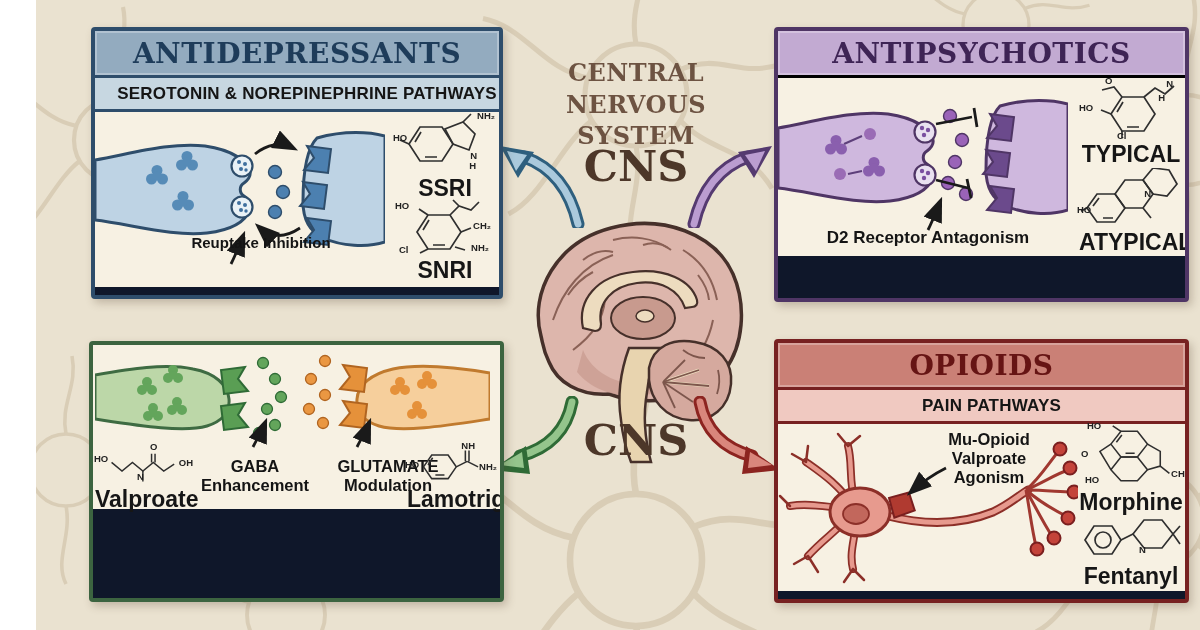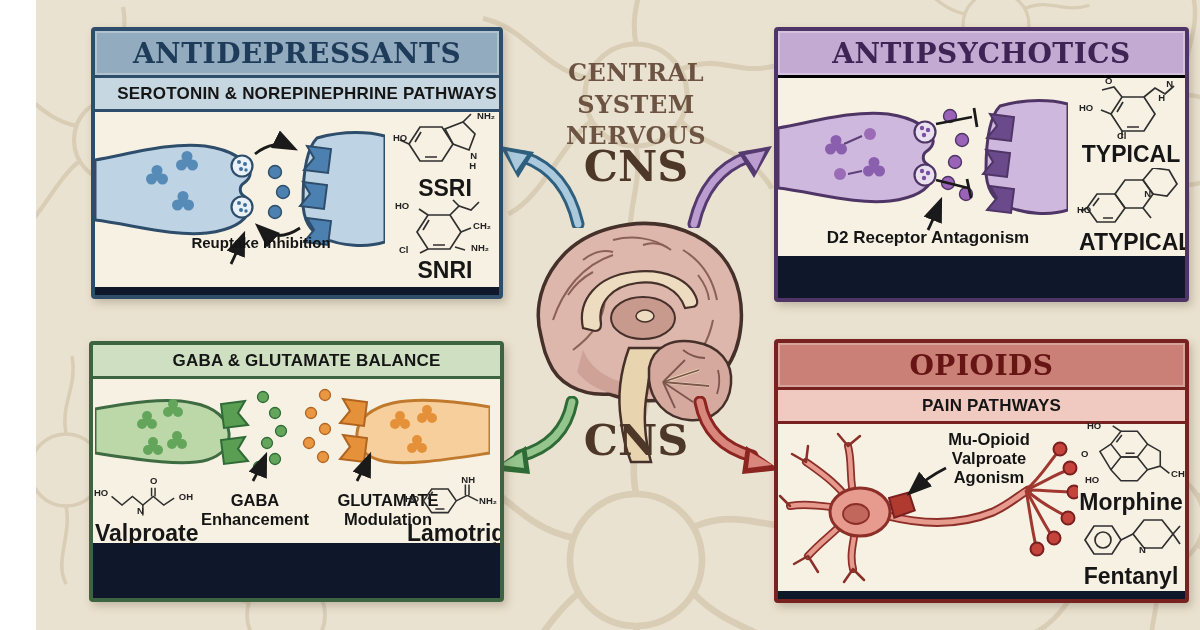--- a/index.html
+++ b/index.html
@@ -77,22 +77,22 @@
       <use href="#neurodood" transform="translate(600,560) scale(2.2)"></use>
       <use href="#neurodood" transform="translate(250,615) scale(1.3)"></use>
       <use href="#neurodood" transform="translate(1120,520) scale(1.6)"></use>
       <use href="#neurodood" transform="translate(30,470) scale(1.2)"></use>
       <use href="#neurodood" transform="translate(960,25) scale(1.1)"></use>
     </g>
   </svg>
 
   <div class="center-title">
     <span style="display:block">CENTRAL</span>
+    <span style="display:block">NERVOUS</span>
     <span style="display:block">SYSTEM</span>
-    <span style="display:block">NERVOUS</span>
   </div>
   <div class="cns" id="cns-top">CNS</div>
 
   <svg class="abs" style="left:477px;top:200px" width="244" height="264" viewBox="0 0 244 264">
     <path d="M28,136 C16,92 44,42 98,28 C150,14 202,34 220,74 C234,106 230,146 212,170 C198,188 176,198 152,200 C130,202 112,200 96,194 C66,196 44,182 36,162 C30,150 30,144 28,136 Z" fill="#ddb6ac" stroke="#46302a" stroke-width="3.5"></path>
     <g fill="none" stroke="#8a6156" stroke-width="2">
       <path d="M40,120 C50,90 70,65 100,55"></path>
       <path d="M60,150 C80,135 90,120 92,100"></path>
       <path d="M100,40 C120,35 140,38 155,48"></path>
       <path d="M170,50 C190,62 200,80 204,100"></path>
@@ -338,21 +338,20 @@
           </g>
         </svg>
         <span class="atom" style="left:-2px;top:36px">HO</span>
         <span class="atom" style="right:32px;top:20px">N</span>
         <div class="chem-name">ATYPICAL</div>
       </div>
     </div>
   </div>
 
   <div class="panel green" id="panel-antiepileptics">
-    <div class="panel-sub">GABA &amp; GLUTAMATE BALANCE</div>
     <div class="panel-content" style="height:164px">
       <svg class="abs" style="left:2px;top:2px" width="395" height="102" viewBox="0 0 395 102">
         <defs>
             <marker id="arwG" markerWidth="9" markerHeight="8" refX="7" refY="3.5" orient="auto">
           <path d="M0,0 L9,3.5 L0,7 Z" fill="#1a1a1a"></path>
             </marker>
           </defs>
         <path d="M0,28 C35,22 70,16 98,22 C120,26 133,38 134,52 C135,64 128,74 112,79 C88,86 40,78 0,72 Z" fill="#bcd7a8" stroke="#3e6b42" stroke-width="3"></path>
         <g fill="#63a55b">
           <g transform="translate(52,40)">

